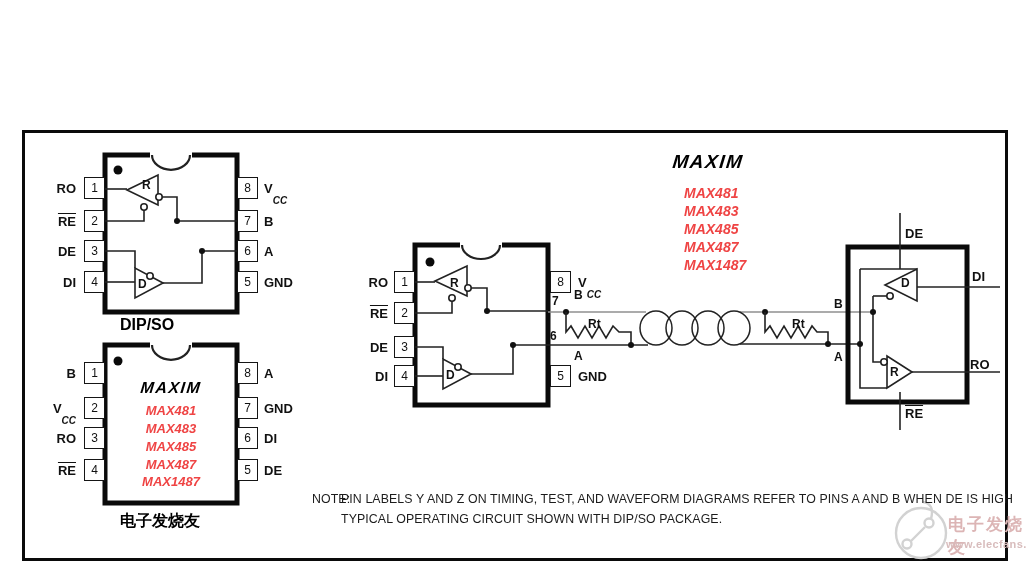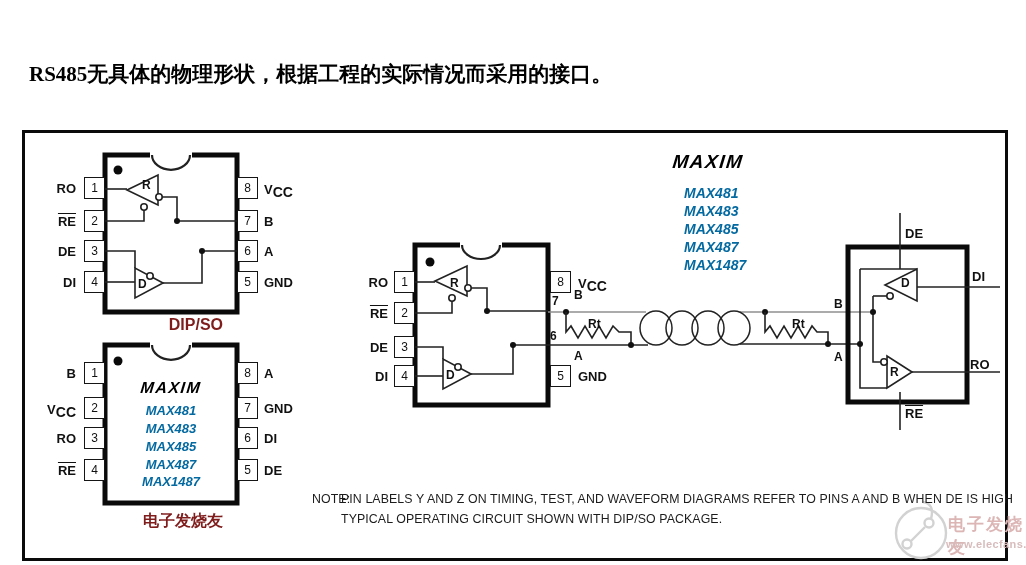--- a/index.html
+++ b/index.html
@@ -10,37 +10,36 @@
   #doc-body{left:29px;top:60px;font-size:21px;font-weight:700;
             font-family:"Liberation Serif","DejaVu Serif",serif;color:#000;}
   #fig-box{left:22px;top:130px;width:986px;height:431px;border:3px solid #0a0a0a;box-sizing:border-box;background:#fff;}
   svg.layer{position:absolute;left:0;top:0;pointer-events:none;}
   .pinbox{position:absolute;width:21px;height:22px;border:1.7px solid #151515;box-sizing:border-box;
           background:#fff;display:flex;align-items:center;justify-content:center;
           font-size:12px;font-weight:500;color:#111;}
   .plab{position:absolute;font-size:13px;font-weight:600;color:#111;white-space:nowrap;}
   .plab.r{text-align:right;}
   .ov{text-decoration:overline;}
-  .sub{font-size:14px;position:relative;top:3px;letter-spacing:0;}
-  .cap{position:absolute;font-size:16px;font-weight:800;text-align:right;color:#7f1d1d;}
+  .sub{font-size:10px;position:relative;top:11px;letter-spacing:0;font-style:italic;}
+  .cap{position:absolute;font-size:16px;font-weight:800;text-align:left;color:#000000;}
   .maxim{position:absolute;font-weight:800;font-style:italic;letter-spacing:1.5px;color:#000;
          transform:skewX(-6deg);text-align:center;}
-  .part{position:absolute;font-style:italic;font-weight:600;color:#0369a1;white-space:nowrap;}
+  .part{position:absolute;font-style:italic;font-weight:600;color:#ef4444;white-space:nowrap;}
   .small{font-size:12px;font-weight:600;}
   .note{position:absolute;font-size:13px;color:#1c1c1c;white-space:nowrap;
         transform:scaleX(0.95);transform-origin:left top;letter-spacing:0.1px;}
   #wm-name{left:948px;top:513px;font-size:17px;font-weight:700;letter-spacing:2px;color:#dcb5b5;}
   #wm-url{left:946px;top:538px;font-size:11px;font-weight:600;color:#d8bcbc;letter-spacing:0.4px;}
 </style>
 </head>
 <body>
 
 <div id="page">
 
-  <div class="abs" id="doc-body">RS485无具体的物理形状，根据工程的实际情况而采用的接口。</div>
 
   <div class="abs" id="fig-box"></div>
 
   <svg class="layer" width="1026" height="565" viewBox="0 0 1026 565">
     <g stroke="#222" stroke-width="1.6" fill="none">
 
       <rect x="105" y="155" width="132" height="157" stroke="#0a0a0a" stroke-width="5"></rect>
       <rect x="150" y="150" width="42" height="9" fill="#fff" stroke="none"></rect>
       <path d="M152,155 A18,14 0 0 0 190,155" stroke-width="2.2"></path>
       <circle cx="118" cy="170" r="4.5" fill="#0a0a0a" stroke="none"></circle>

